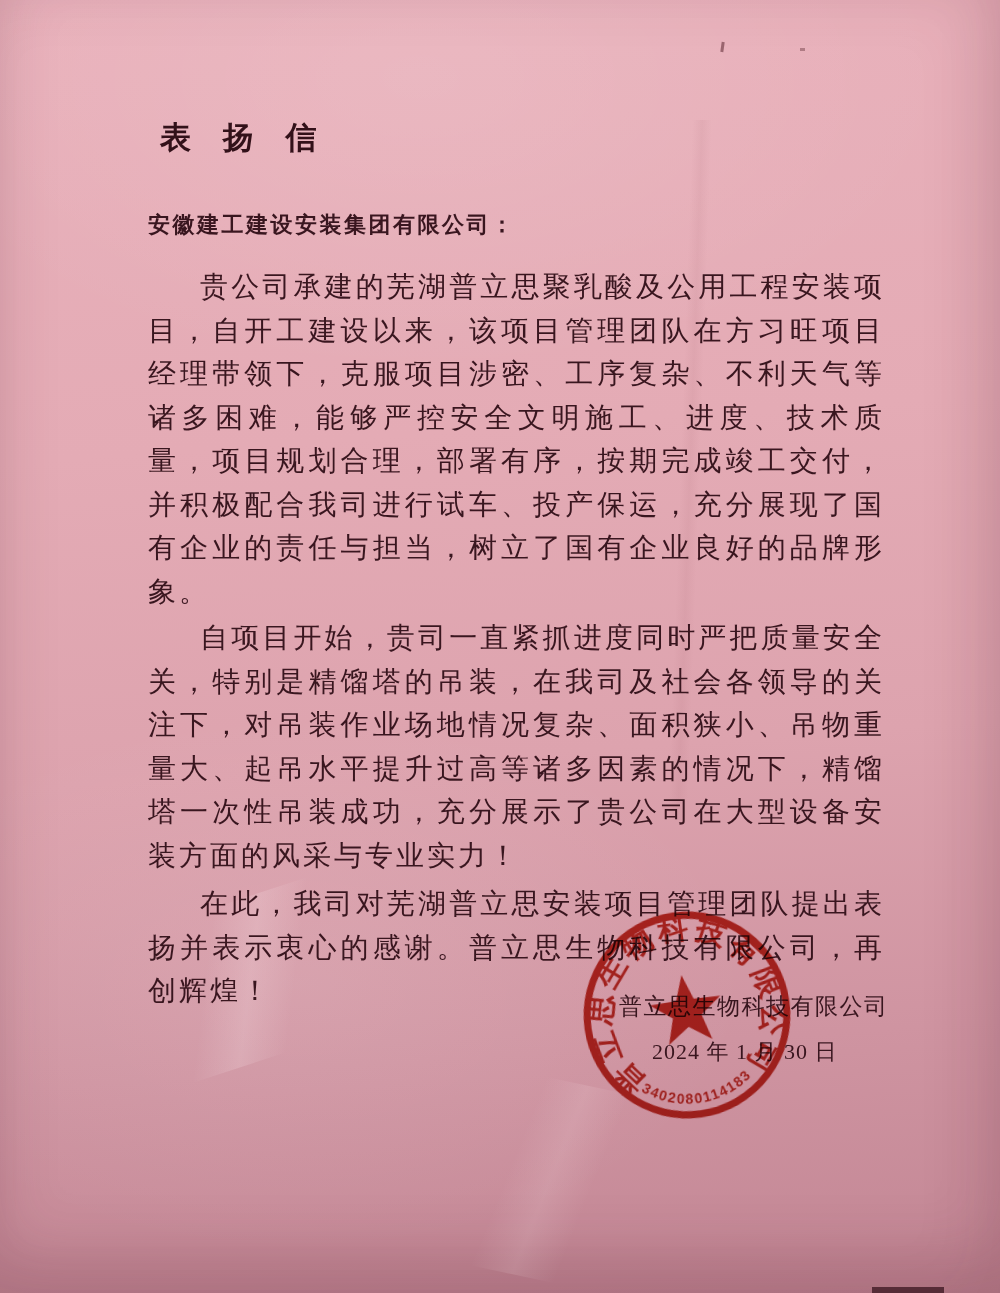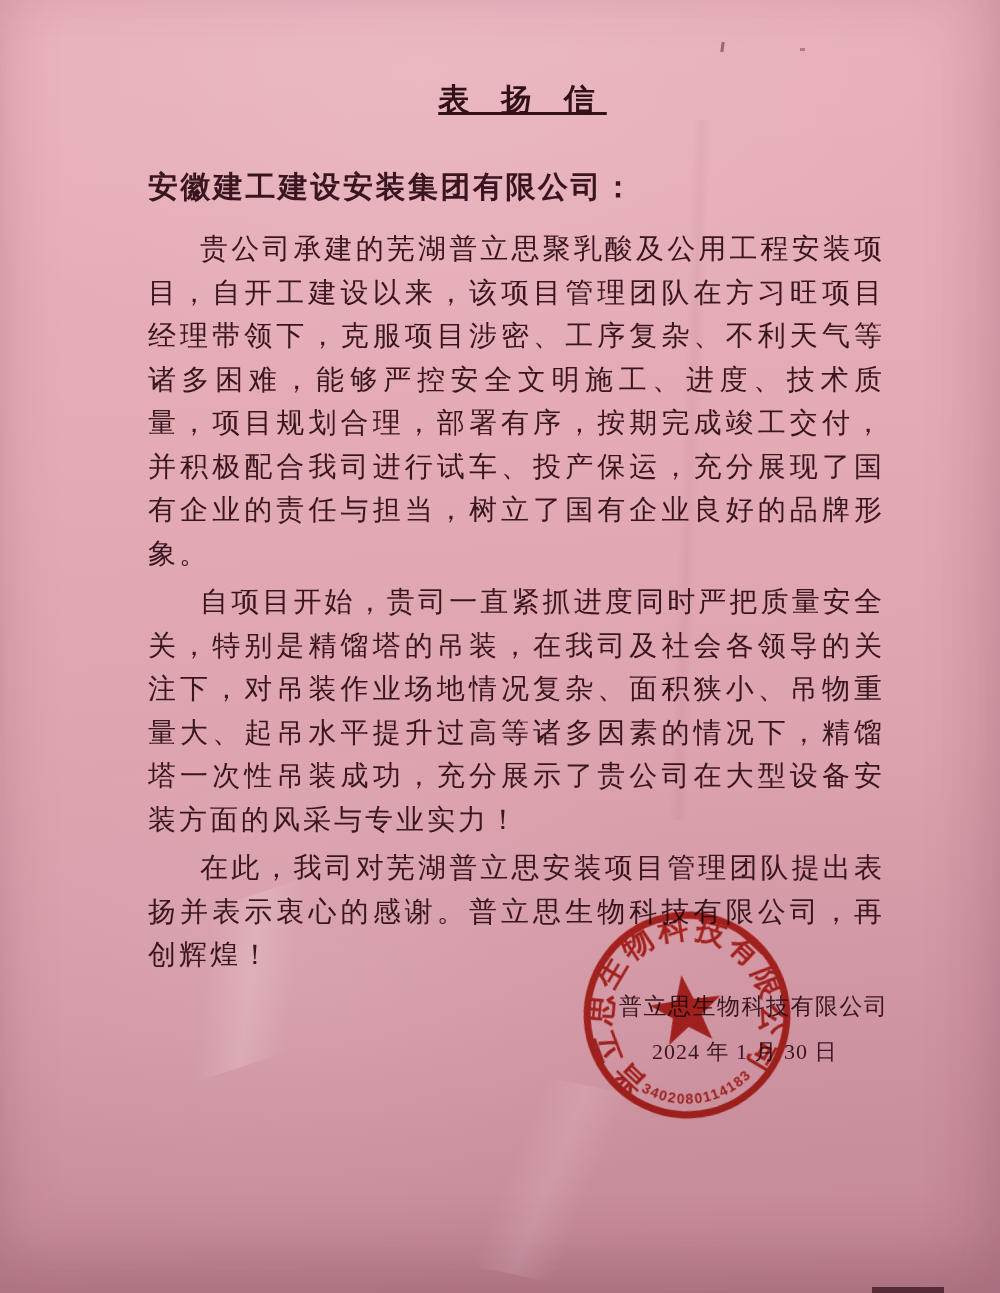--- a/index.html
+++ b/index.html
@@ -24,39 +24,38 @@
   .crease.c2{left:300px;top:1080px;width:500px;height:200px;
     background:linear-gradient(100deg,rgba(255,255,255,0) 42%,rgba(255,240,243,.12) 50%,rgba(255,255,255,0) 58%);
     transform:rotate(12deg);}
   .crease.c3{left:540px;top:120px;width:300px;height:700px;
     background:linear-gradient(92deg,rgba(120,50,62,0) 47%,rgba(120,50,62,.06) 50%,rgba(120,50,62,0) 53%);}
 
   .content{
     position:absolute;left:148px;top:0;width:737px;
   }
   .title{
-    margin:0;padding-top:82px;
+    margin:0;padding-top:120px;
     font-size:31px;font-weight:bold;line-height:36px;
-    letter-spacing:12px;text-align:center;text-indent:12px;
+    letter-spacing:12px;text-indent:12px;
     color:#321119;
-    text-decoration:underline;
   }
   .salutation{
     margin-top:54px;
-    font-size:30px;font-weight:bold;
+    font-size:22px;font-weight:bold;
     letter-spacing:2.5px;line-height:30px;
   }
   .body-text p{
     margin:0;
     font-size:28px;line-height:43.5px;letter-spacing:3px;
     text-align:justify;text-justify:inter-ideograph;
     text-indent:52px;
   }
   .body-text{margin-top:25px;}
-  .body-text p + p{margin-top:5px;}
+  .body-text p + p{margin-top:5px;font-family:Liberation Mono, monospace;}
 
   .sig-company{
     position:absolute;top:991px;left:619px;
     font-size:23px;letter-spacing:1.5px;white-space:nowrap;
   }
   .sig-date{
     position:absolute;top:1037px;left:652px;
     font-size:22px;letter-spacing:1px;white-space:nowrap;
   }
 

